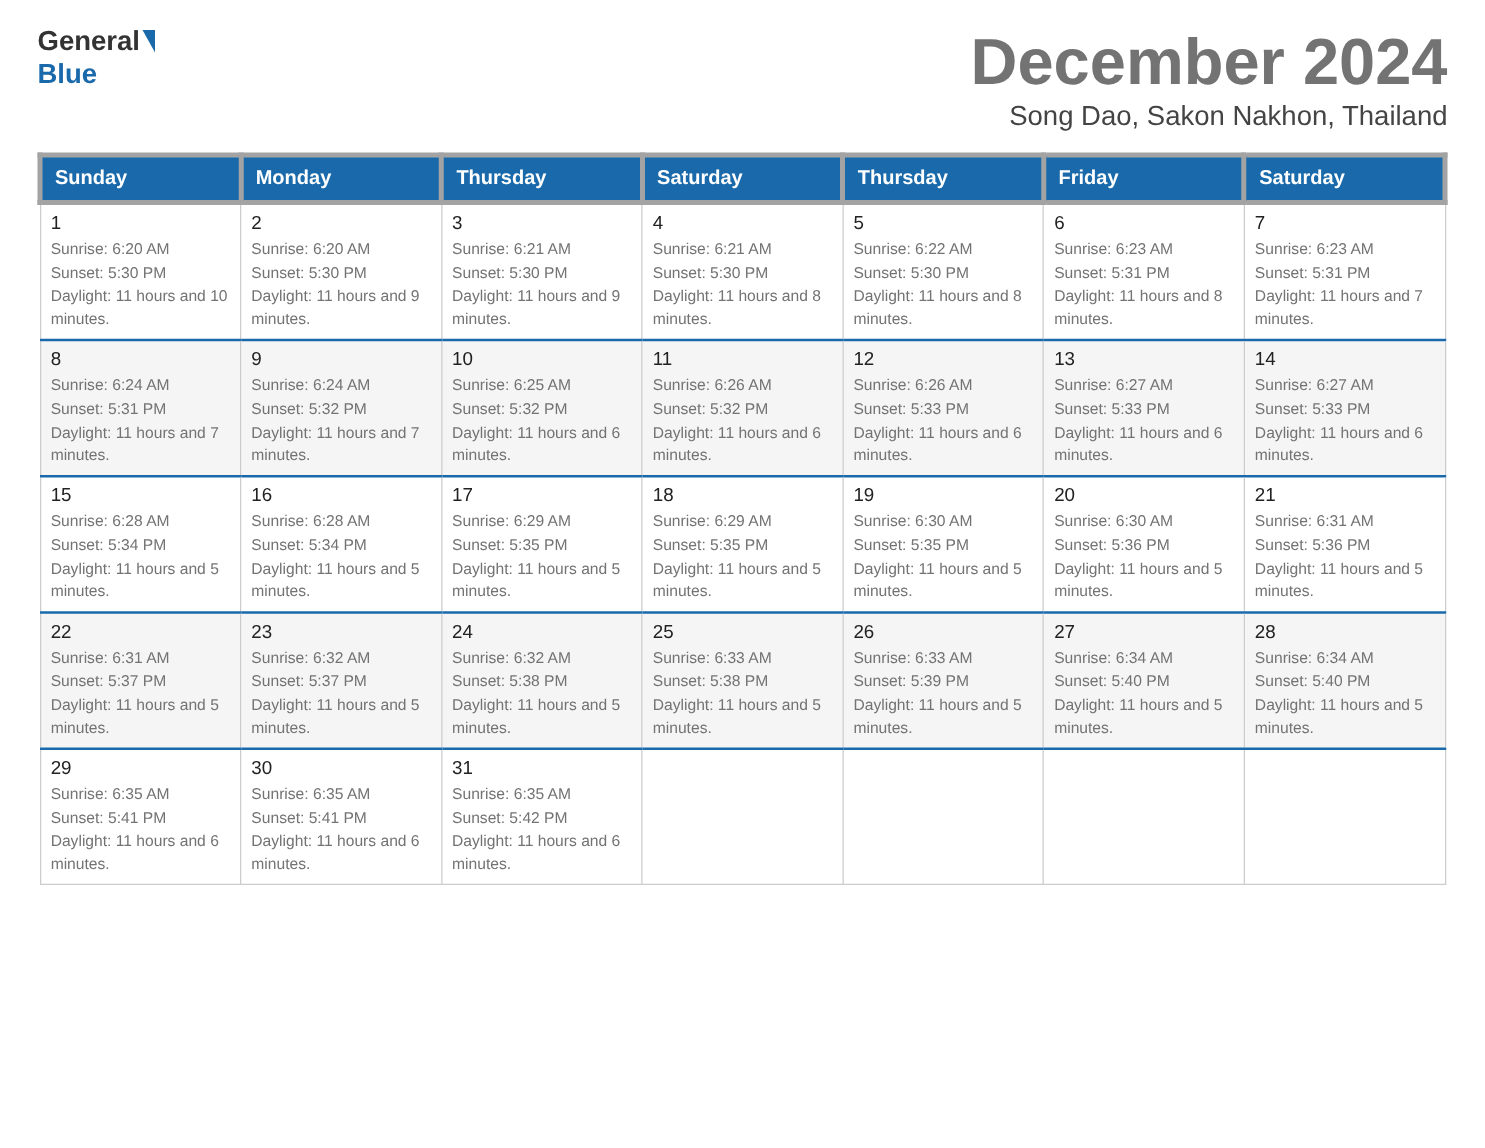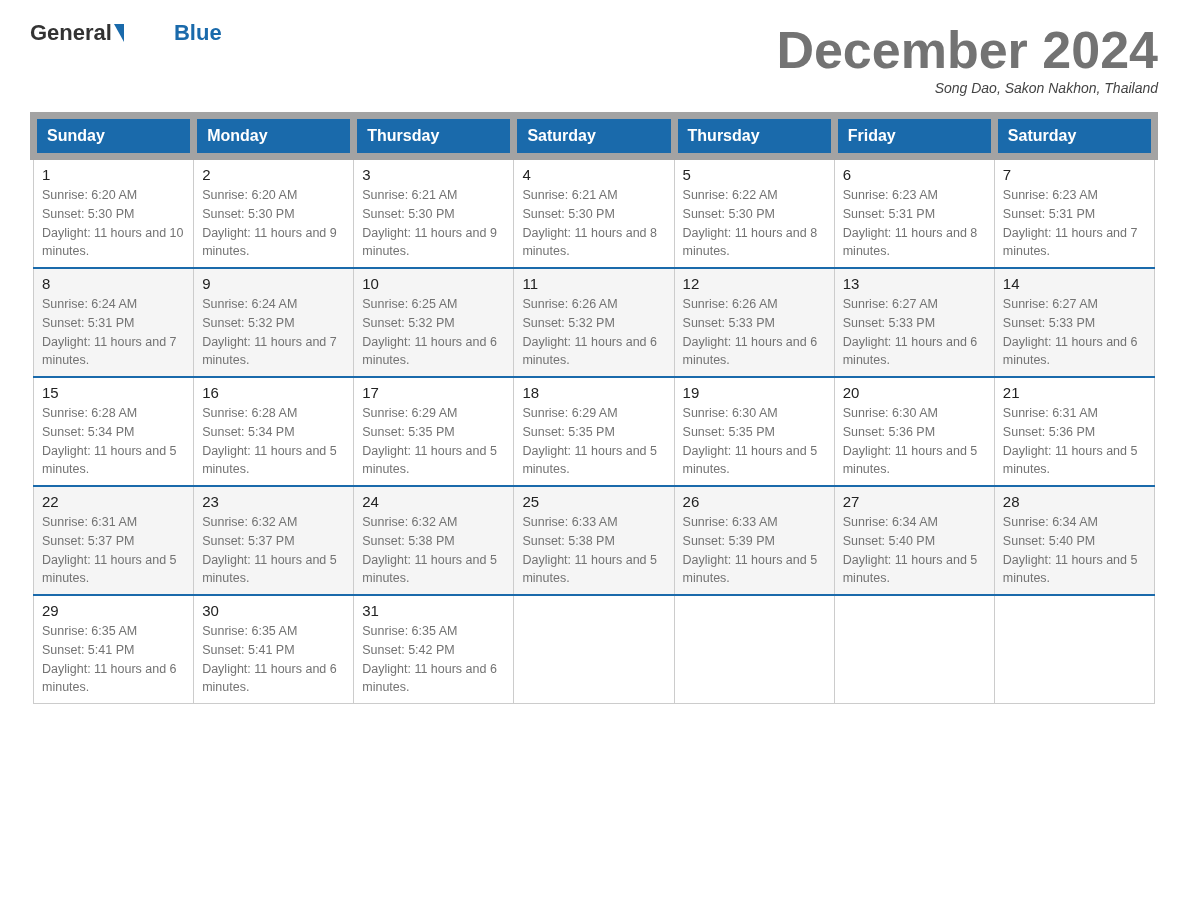--- a/index.html
+++ b/index.html
@@ -11,23 +11,22 @@
       padding: 20px 30px;
     }
     .header {
       display: flex;
       justify-content: space-between;
       align-items: flex-start;
       margin-bottom: 16px;
     }
     .logo {
       display: flex;
-      flex-direction: row;
+      flex-direction: column;
       align-items: flex-start;
-      gap: 48px;
     }
     .logo-top {
       display: flex;
       align-items: center;
       font-size: 22px;
       font-weight: bold;
       color: #333;
     }
     .logo-general { color: #333; }
     .logo-arrow {
@@ -46,38 +45,37 @@
     }
     .title-block {
       text-align: right;
     }
     .title-block h1 {
       font-size: 52px;
       font-weight: bold;
       color: #737373;
     }
     .title-block h2 {
-      font-size: 14px;
+      font-size: 22px;
       font-weight: normal;
       color: #444;
-      font-style: italic;
     }
     .calendar {
       width: 100%;
       border-collapse: collapse;
       border: 1px solid #aaa;
     }
     .calendar th {
       background-color: #1a6aab;
       color: #fff;
       font-size: 16px;
       font-weight: bold;
       padding: 8px 10px;
       text-align: left;
-      border: 7px solid #a3a3a3;
+      border: 4px solid #a3a3a3;
     }
     .calendar td {
       vertical-align: top;
       border: 1px solid #ccc;
       padding: 6px 8px;
       width: calc(100% / 7);
       min-height: 100px;
       font-size: 13px;
       color: #333;
       background: #fff;

